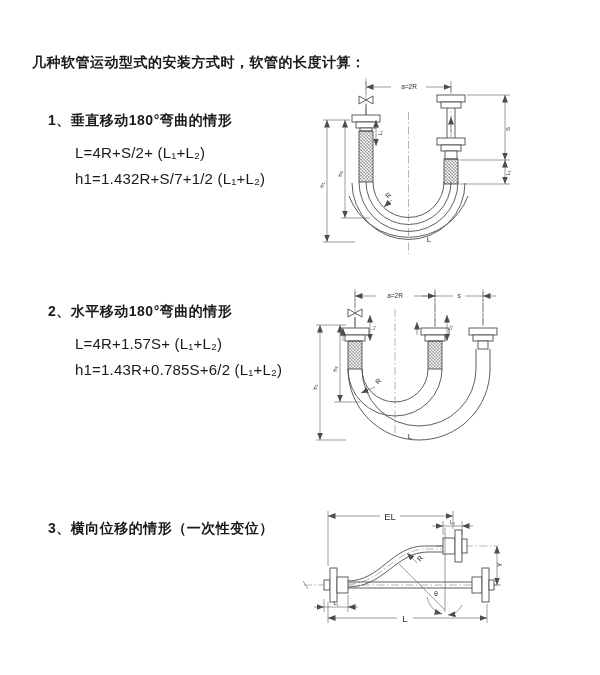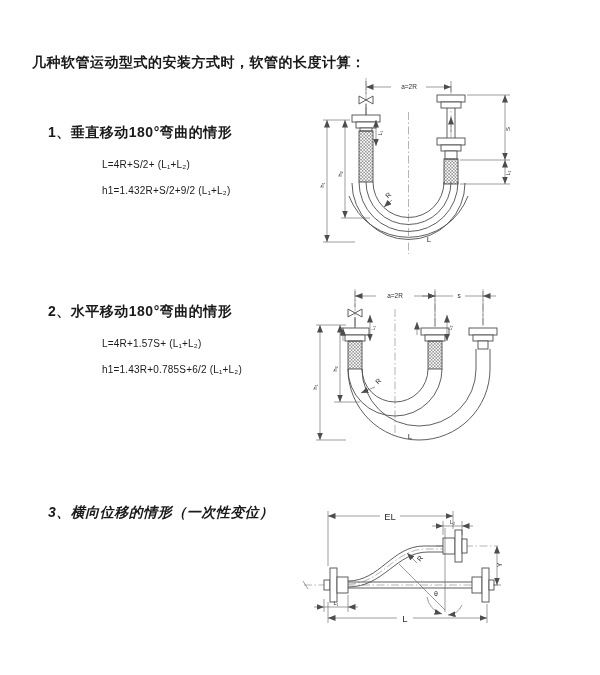--- a/index.html
+++ b/index.html
@@ -7,24 +7,24 @@
     width:600px;height:675px;background:#ffffff;position:relative;overflow:hidden;
     font-family:"Liberation Sans","DejaVu Sans",sans-serif;color:#1a1a1a;
   }
   .page-title{
     position:absolute;left:32px;top:22px;font-size:14px;font-weight:bold;
     letter-spacing:0.5px;white-space:nowrap;margin-top:32px;
   }
   .section{position:absolute;left:48px;}
   .sec-heading{font-size:14px;font-weight:bold;letter-spacing:0.5px;line-height:16px;white-space:nowrap;}
   .formulas{margin-top:12px;padding-left:27px;}
-  .formula{font-size:10px;line-height:26px;white-space:nowrap;letter-spacing:0.2px;margin-left:27px;}
-  #sec1{top:124px;}
+  .formula{font-size:15px;line-height:26px;white-space:nowrap;letter-spacing:0.2px;}
+  #sec1{top:112px;}
   #sec2{top:303px;}
-  #sec3{top:504px;font-style:italic;}
+  #sec3{top:520px;}
   .diag{position:absolute;}
   #d1{left:313px;top:70px;width:220px;height:190px;}
   #d2{left:310px;top:283px;width:225px;height:168px;}
   #d3{left:300px;top:502px;width:210px;height:135px;}
   .ln{stroke:#4d4d4d;stroke-width:0.9;fill:none;}
   .thin{stroke:#5a5a5a;stroke-width:0.6;fill:none;}
   .cl{stroke:#787878;stroke-width:0.55;fill:none;stroke-dasharray:8 2.5 1.5 2.5;}
   .fit{fill:#ffffff;stroke:#4d4d4d;stroke-width:0.9;}
   .hx{fill:url(#hx);stroke:#4d4d4d;stroke-width:0.9;}
   svg text{fill:#2f2f2f;}
@@ -44,21 +44,21 @@
     </marker>
   </defs>
 </svg>
 
 <div class="page-title">几种软管运动型式的安装方式时，软管的长度计算：</div>
 
 <div class="section" id="sec1">
   <div class="sec-heading">1、垂直移动180°弯曲的情形</div>
   <div class="formulas">
     <div class="formula">L=4R+S/2+ (L₁+L₂)</div>
-    <div class="formula">h1=1.432R+S/2+9/2 (L₁+L₂)</div>
+    <div class="formula">h1=1.432R+S/7+1/2 (L₁+L₂)</div>
   </div>
 </div>
 
 <div class="section" id="sec2">
   <div class="sec-heading">2、水平移动180°弯曲的情形</div>
   <div class="formulas">
     <div class="formula">L=4R+1.57S+ (L₁+L₂)</div>
     <div class="formula">h1=1.43R+0.785S+6/2 (L₁+L₂)</div>
   </div>
 </div>

